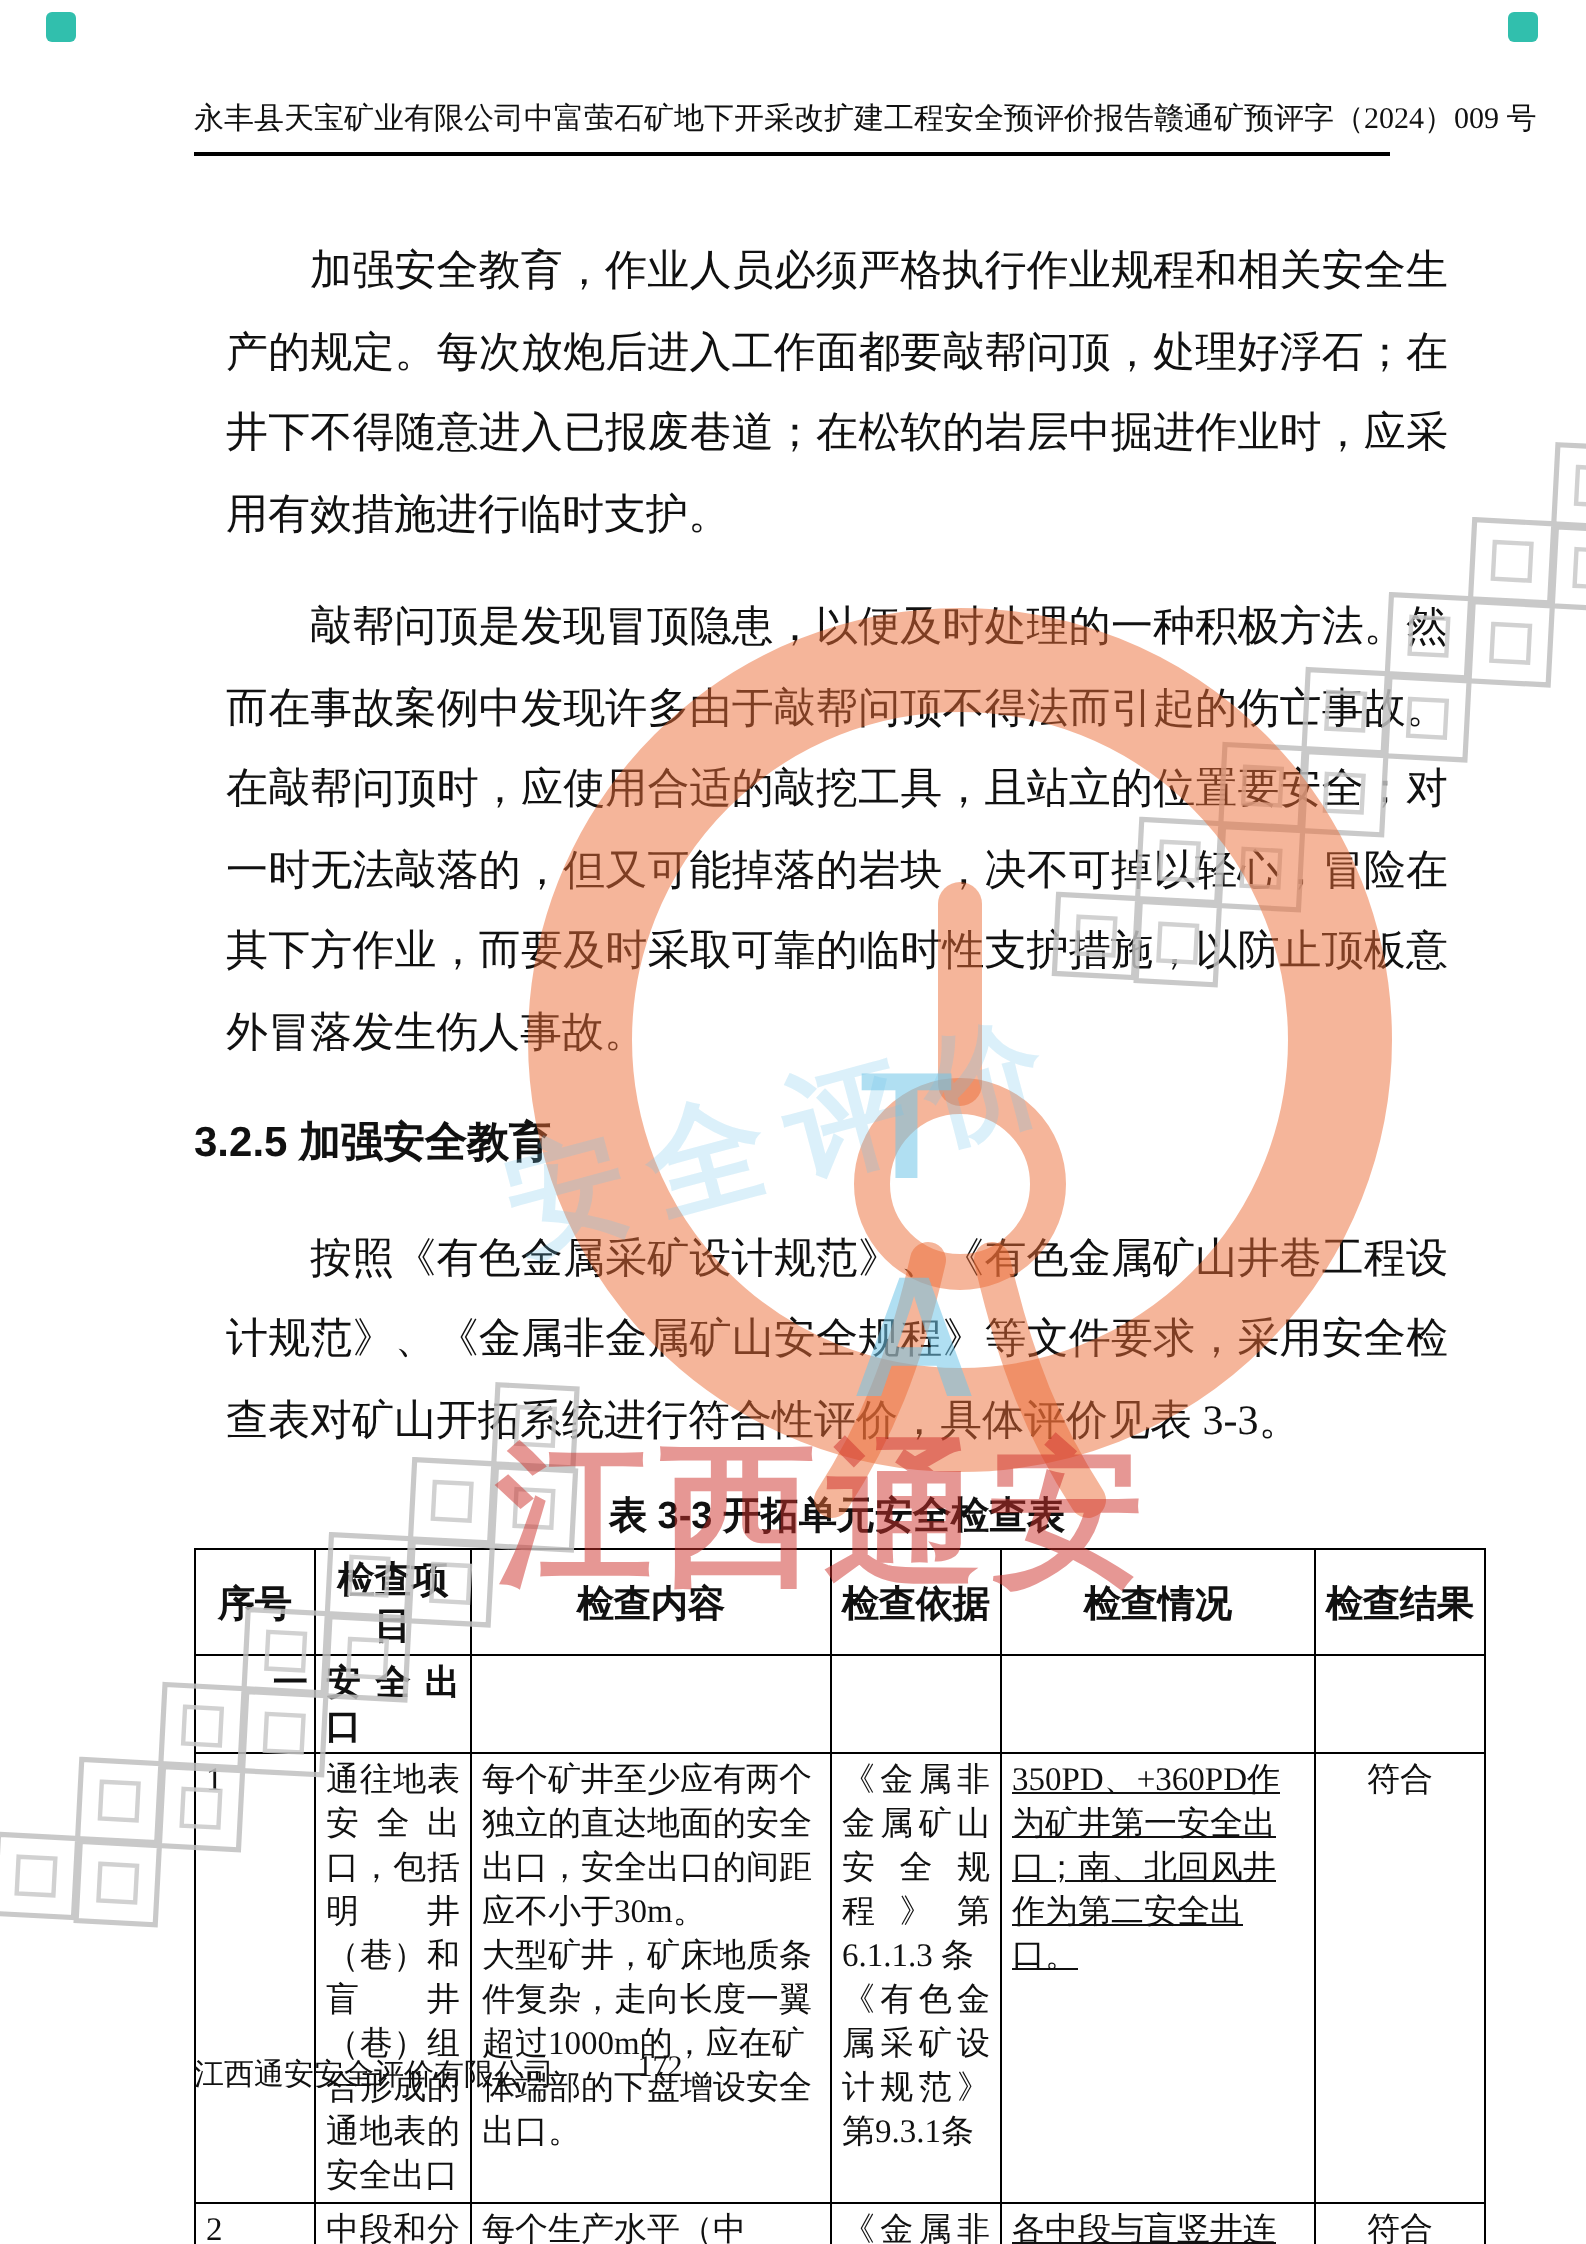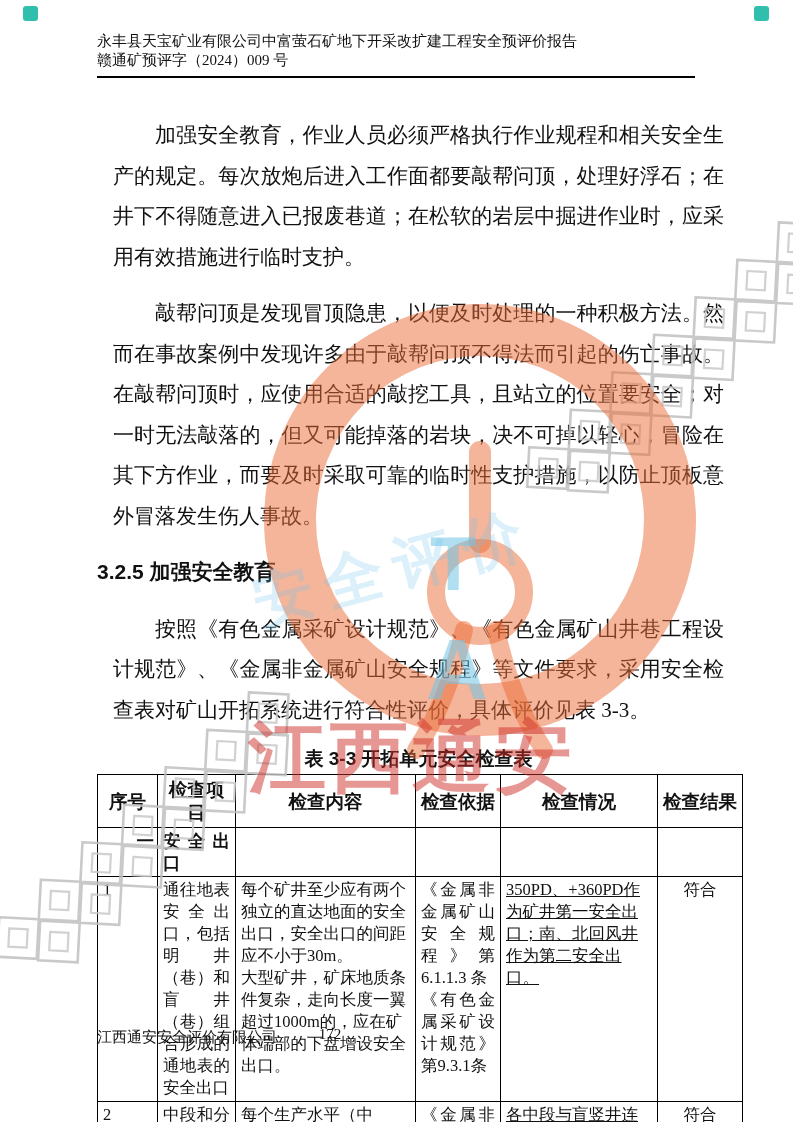--- a/index.html
+++ b/index.html
@@ -5,22 +5,22 @@
   html,body{margin:0;padding:0;background:#888;}
   .page{
     position:relative;width:793px;height:1122px;background:#ffffff;
     margin:0 auto;overflow:hidden;
     font-family:"Liberation Serif","DejaVu Serif",serif;color:#111;
   }
   
   .corner-sq{position:absolute;width:15px;height:15px;border-radius:3px;background:#31bfad;top:6px;}
   .corner-sq.left{left:23px;} .corner-sq.right{left:754px;}
   
-  .hdr{position:absolute;left:97px;top:32px;width:608px;display:flex;justify-content:space-between;
-       font-size:15px;letter-spacing:0px;white-space:nowrap;flex-direction:column;}
+  .hdr{position:absolute;left:97px;top:50px;width:608px;display:flex;justify-content:space-between;
+       font-size:15px;letter-spacing:0px;white-space:nowrap;}
   .hdr .h-right{font-family:"Liberation Serif","DejaVu Serif",serif;}
   .hdr-line{position:absolute;left:97px;top:76px;width:598px;height:0;border-top:2px solid #000;}
   
   .content{position:absolute;left:97px;top:99px;width:643px;}
   .para{font-size:21px;line-height:40.5px;text-align:justify;text-justify:inter-ideograph;
         text-indent:42px;margin:16px;}
   .h3{font-size:21px;line-height:40.5px;font-weight:bold;margin:0;
       font-family:"Liberation Sans","DejaVu Sans",sans-serif;}
   .tbl-caption{font-size:19px;line-height:26px;font-weight:bold;text-align:center;margin:0;
       font-family:"Liberation Sans","DejaVu Sans",sans-serif;}

